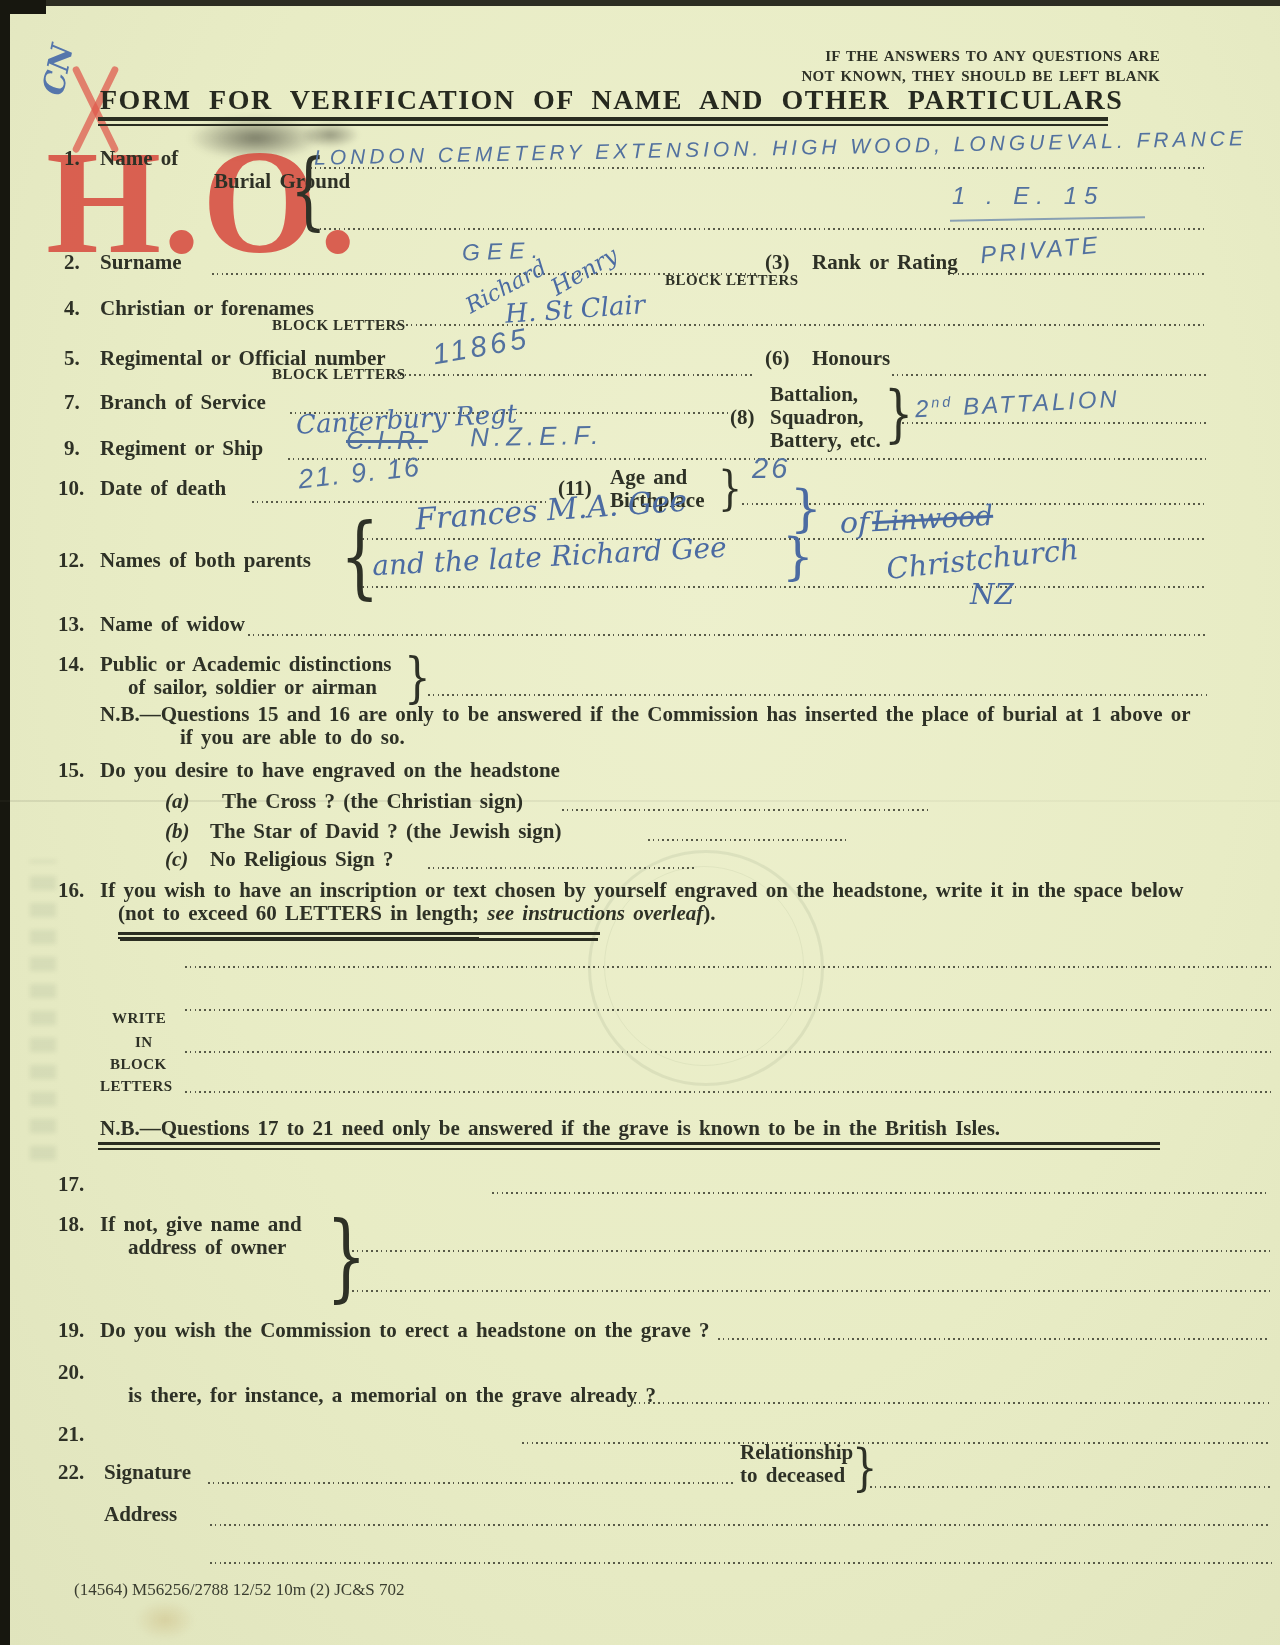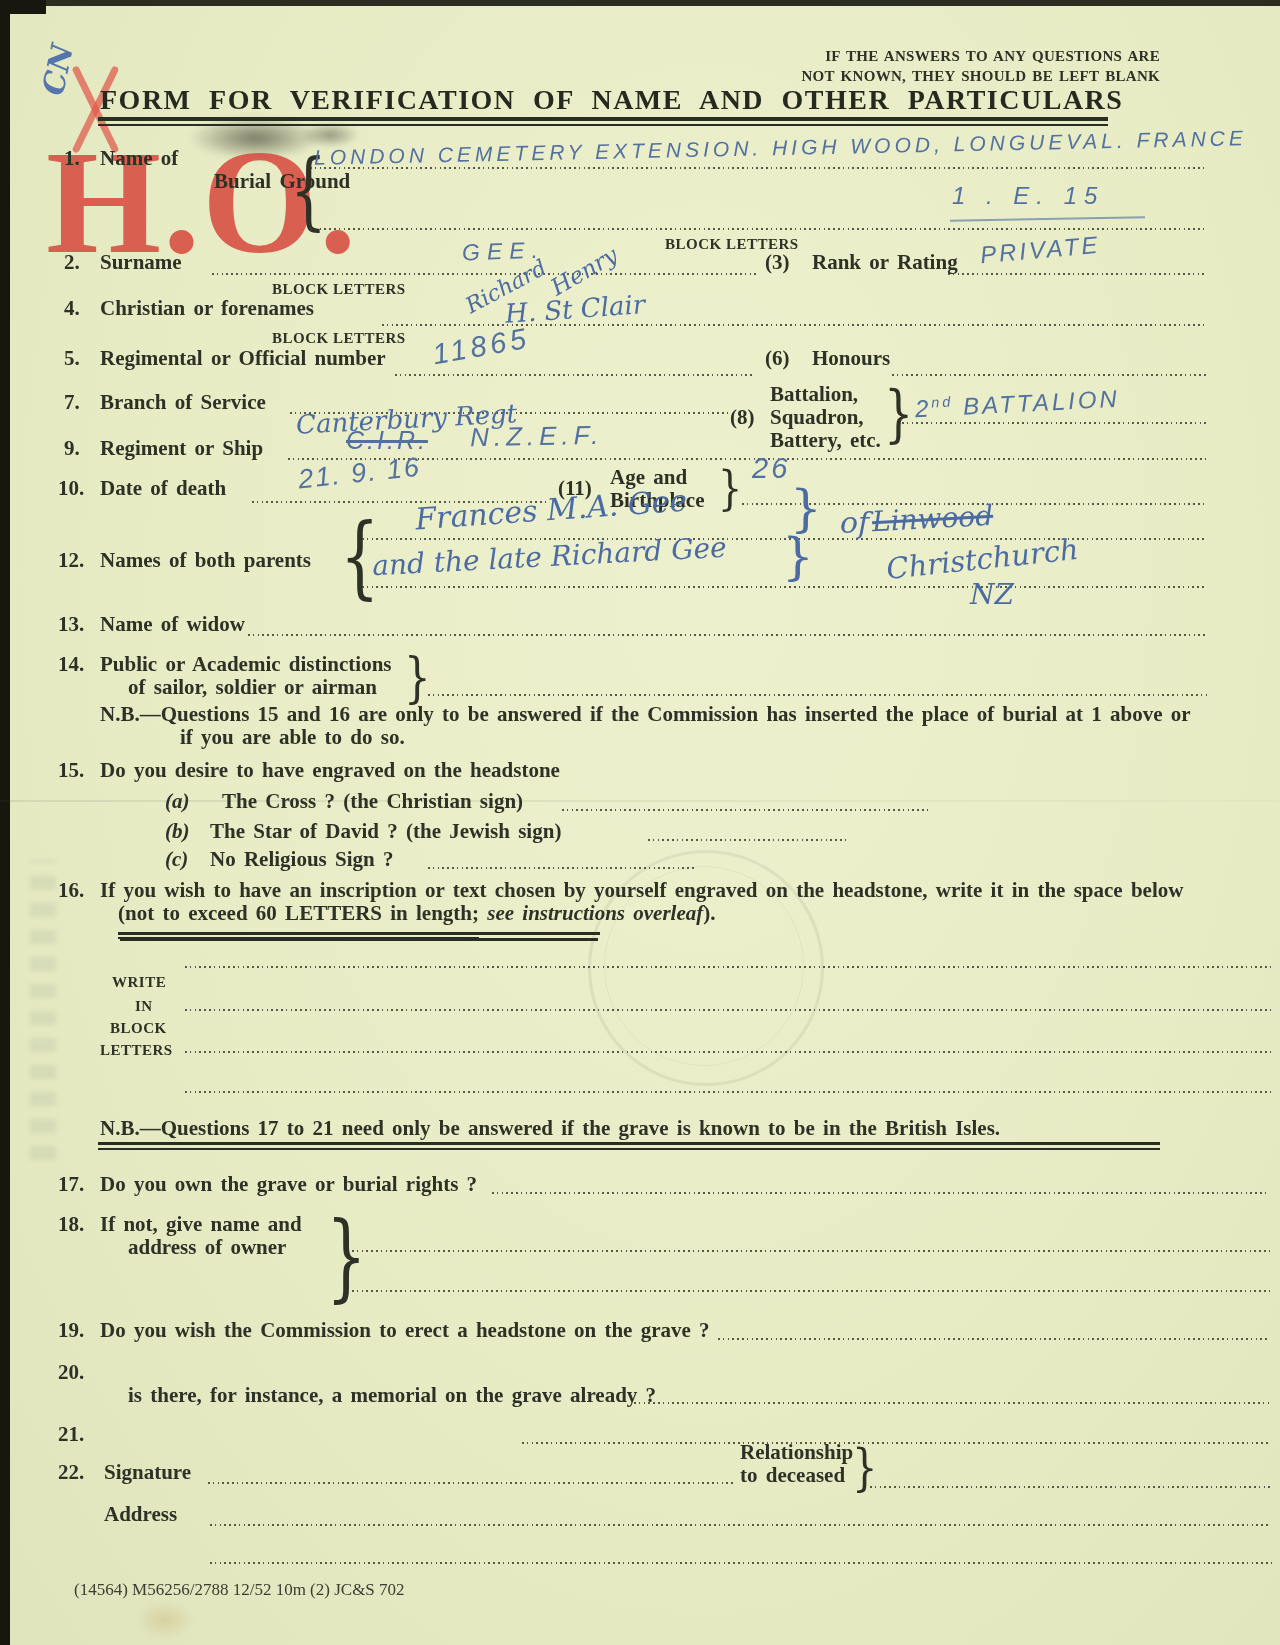--- a/index.html
+++ b/index.html
@@ -2,21 +2,21 @@
 <html><head>
 <meta charset="utf-8">
 <style>
   html,body{margin:0;padding:0;background:#888;}
   .page{position:relative;width:1280px;height:1645px;overflow:hidden;
         background:radial-gradient(ellipse at 55% 35%, #edf0cd 0%, #e8ecc5 55%, #e0e4bd 100%);
         font-family:"Liberation Serif",serif;}
   .abs{position:absolute;white-space:nowrap;}
   .lbl{font:700 21px/1.18 "Liberation Serif",serif;color:#2e3126;word-spacing:3px;}
   .it{font-style:italic;font-weight:700;}
-  .sm{font:700 15px "Liberation Serif",serif;color:#2e3126;letter-spacing:.5px;}
+  .sm{font:700 15px "Liberation Serif",serif;color:#2e3126;letter-spacing:.5px;margin-top:36px;}
   .note{font:700 15px/1.3 "Liberation Serif",serif;color:#2e3126;letter-spacing:.3px;word-spacing:2px;text-align:right;}
   .title{font:700 28px "Liberation Serif",serif;color:#26291f;letter-spacing:1.5px;word-spacing:9px;}
   .dot{position:absolute;height:2px;background:repeating-linear-gradient(90deg,rgba(62,64,50,.85) 0 1.6px,transparent 1.6px 4.8px);}
   .rule{position:absolute;background:#2a2d21;}
   .hwp{font:italic 400 23px "Liberation Sans",sans-serif;color:#52719f;letter-spacing:3px;}
   .hwc{font:italic 400 27px "DejaVu Serif",serif;color:#4b6ba2;}
   .br{position:absolute;font-family:"DejaVu Serif",serif;font-weight:400;color:#2e3126;line-height:1;}
   .brb{color:#4b6ba2;}
   .strike{text-decoration:line-through;text-decoration-thickness:2.5px;}
   .u-heavy{border-bottom:2.5px solid #26291f;padding-bottom:12px;}
@@ -177,21 +177,20 @@
   <div class="abs sm" style="left:110px;top:1020px;">BLOCK</div>
   <div class="abs sm" style="left:100px;top:1042px;">LETTERS</div>
   <div class="dot" style="left:185px;top:1051px;width:1087px;"></div>
   <div class="dot" style="left:185px;top:1091px;width:1087px;"></div>
 
   <div class="abs lbl" style="left:100px;top:1116px;">N.B.—Questions 17 to 21 need only be answered if the grave is known to be in the British Isles.</div>
   <div class="rule" style="left:98px;top:1142px;width:1062px;height:3px;"></div>
   <div class="rule" style="left:98px;top:1148px;width:1062px;height:2px;"></div>
 
   <div class="abs lbl" style="left:58px;top:1172px;">17.</div>
-  <div class="abs lbl" style="left:100px;top:1172px;">Do you own the grave or burial rights ?</div>
   <div class="dot" style="left:492px;top:1192px;width:778px;"></div>
 
   <div class="abs lbl" style="left:58px;top:1212px;">18.</div>
   <div class="abs lbl" style="left:100px;top:1212px;">If not, give name and</div>
   <div class="abs lbl" style="left:128px;top:1235px;">address of owner</div>
   <div class="br" style="left:326px;top:1208px;font-size:64px;transform:scaleY(1.5);transform-origin:top;">}</div>
   <div class="dot" style="left:352px;top:1250px;width:918px;"></div>
   <div class="dot" style="left:352px;top:1290px;width:918px;"></div>
 
   <div class="abs lbl" style="left:58px;top:1318px;">19.</div>

